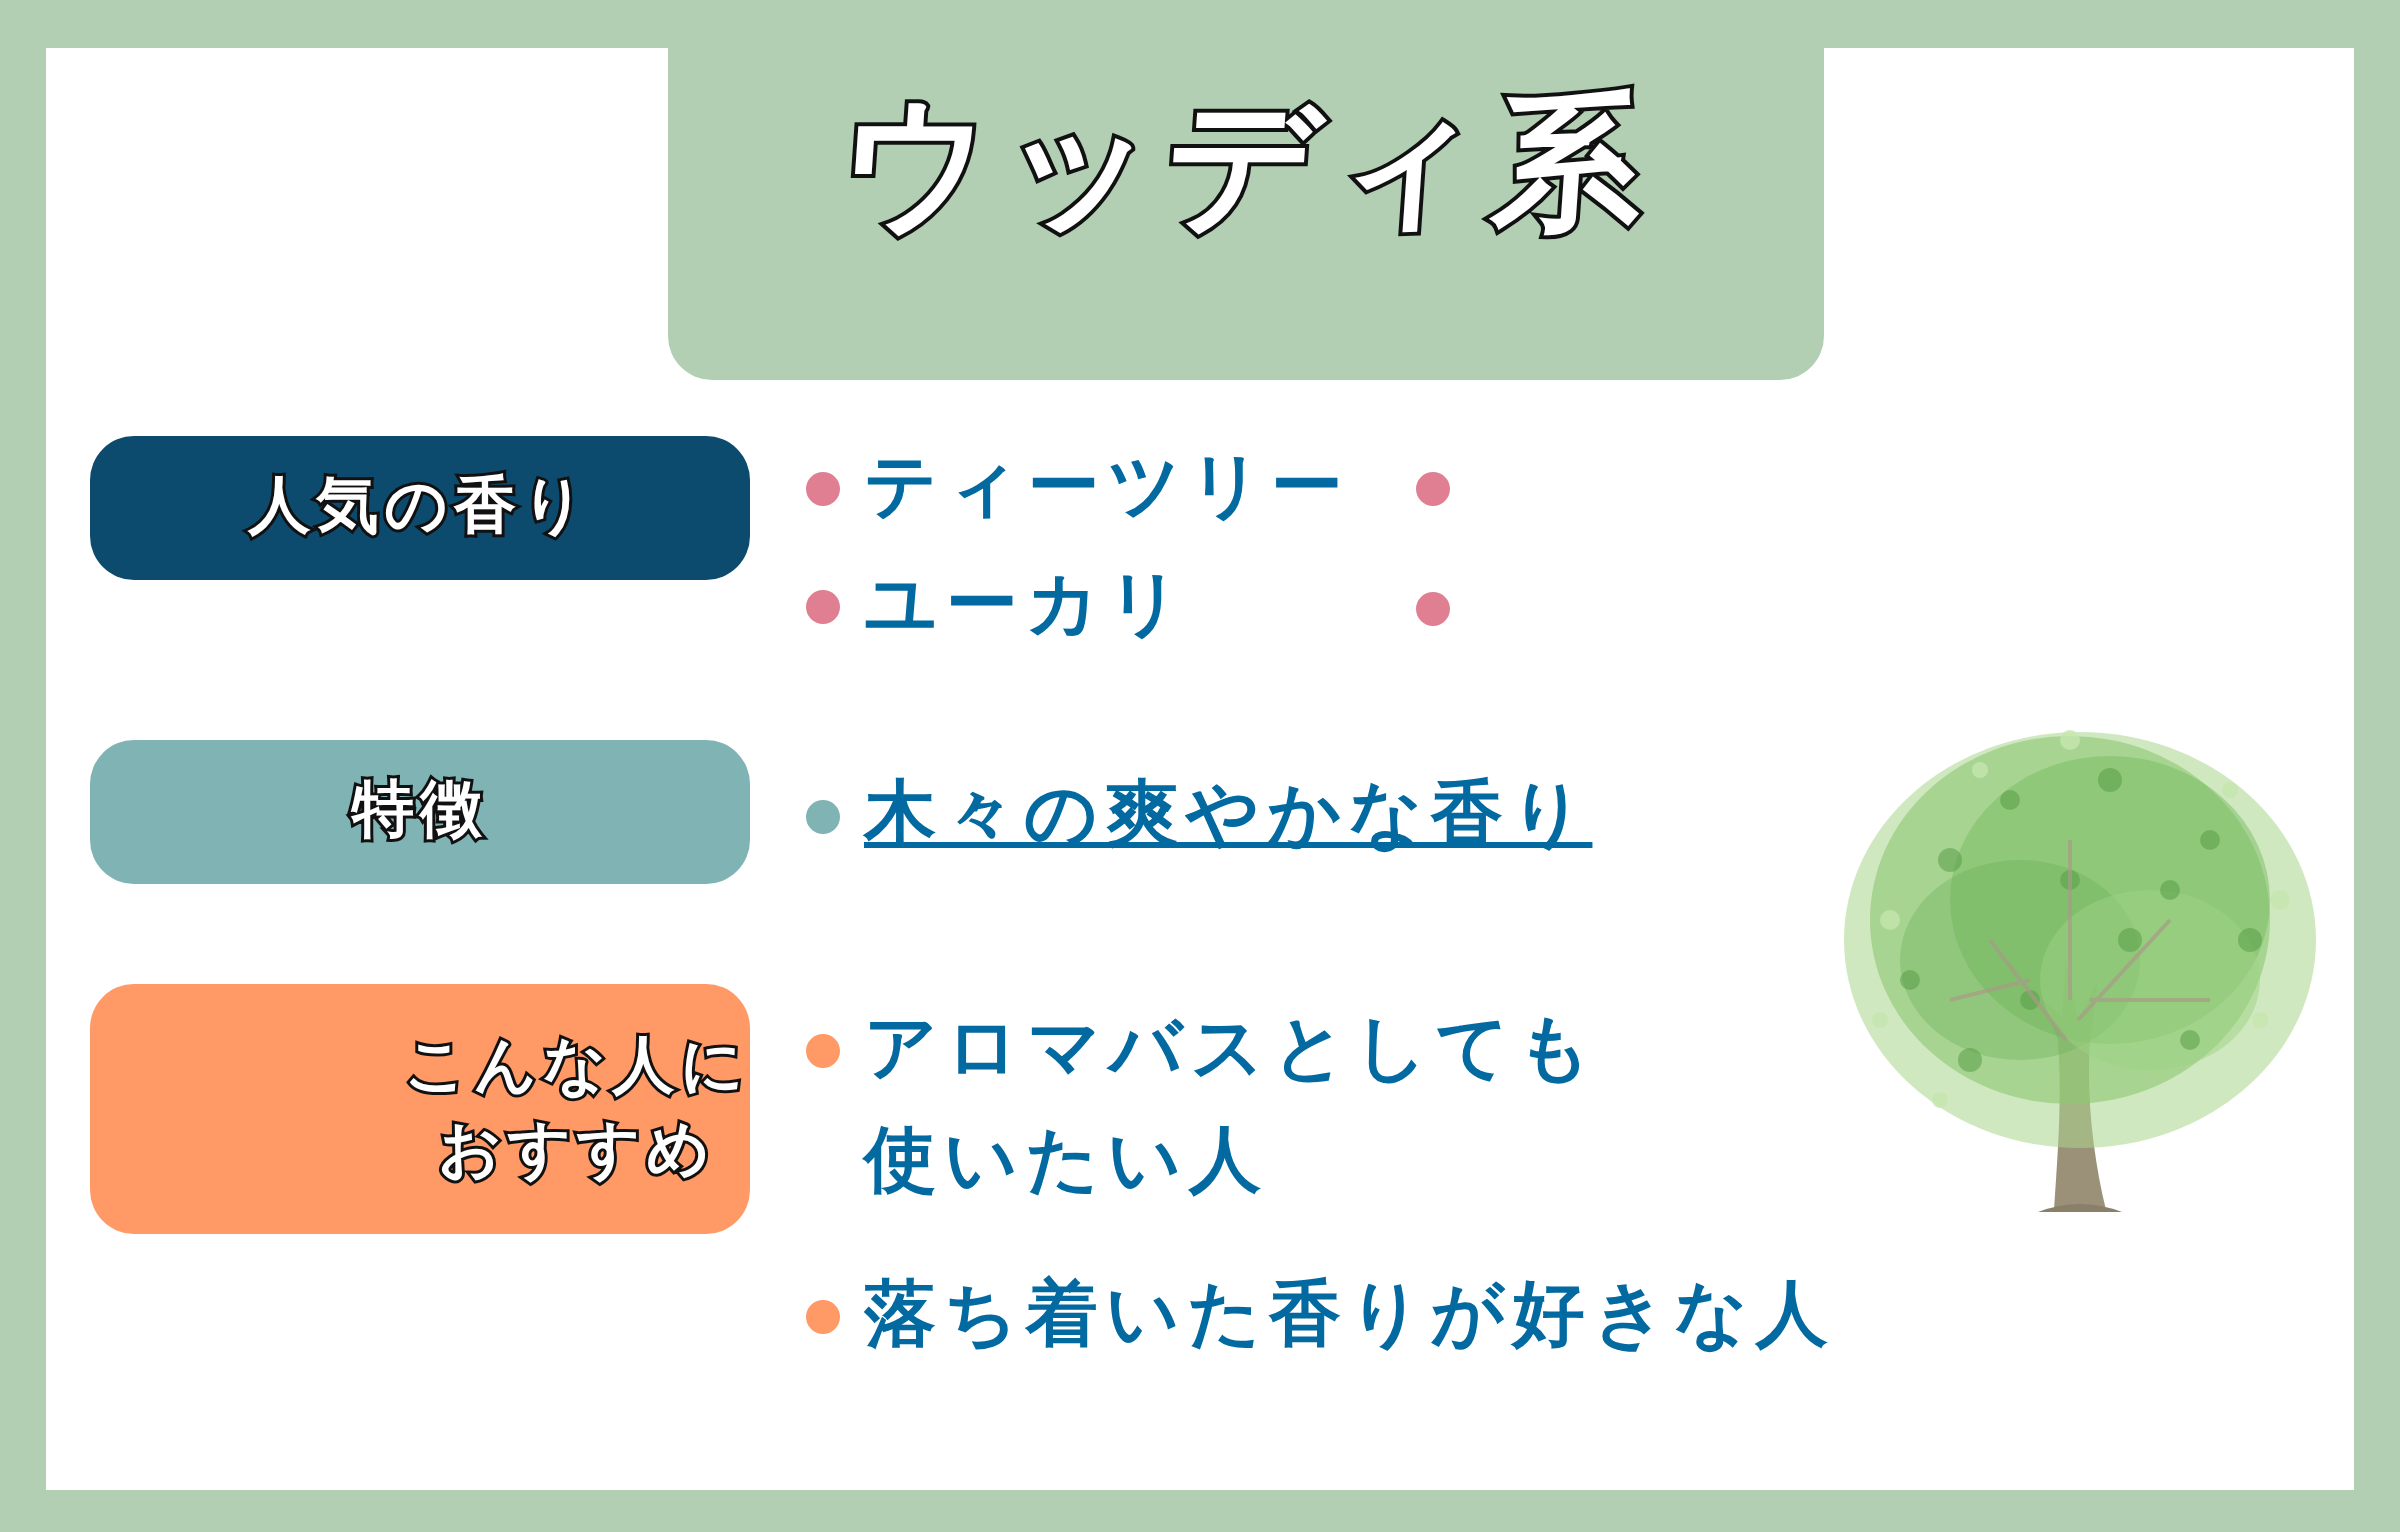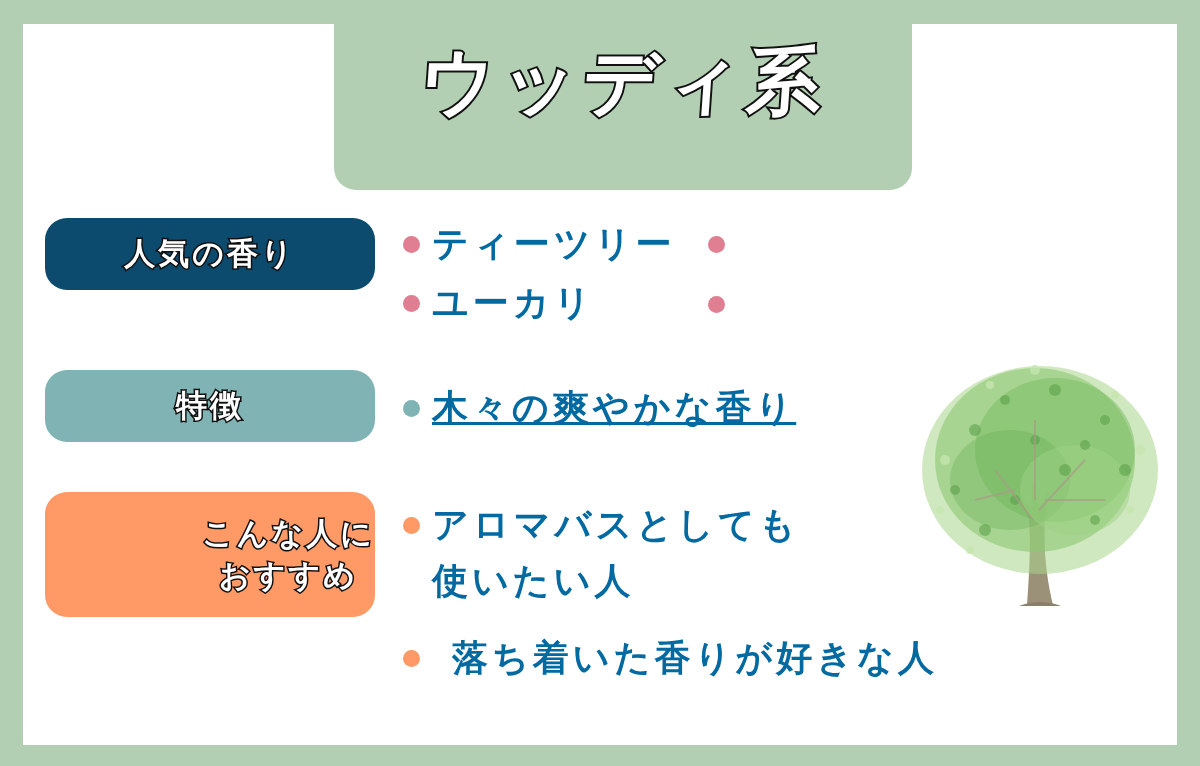--- a/index.html
+++ b/index.html
@@ -119,21 +119,21 @@
 
 <div class="pill pill-orange">
   <span class="pill-label">こんな人に
 おすすめ</span>
 </div>
 <div class="item" style="left:403px; top:497px;">
   <span class="dot dot-orange"></span>
   <span class="item-text">アロマバスとしても
 使いたい人</span>
 </div>
-<div class="item" style="left:403px; top:630px;gap:20px;">
+<div class="item" style="left:403px; top:630px;">
   <span class="dot dot-orange"></span>
   <span class="item-text">落ち着いた香りが好きな人</span>
 </div>
 
 <svg class="tree" viewBox="0 0 250 260" xmlns="http://www.w3.org/2000/svg">
   <path d="M112 255 C114 225 116 200 114 170 L106 150 L116 158 L118 130 L124 160 L134 140 L130 170 C128 200 132 230 138 255 Z" fill="#9b9078"></path>
   <path d="M104 256 Q125 248 146 256 Z" fill="#8a7f68"></path>
   <ellipse cx="125" cy="120" rx="118" ry="104" fill="#a9d58c" opacity="0.55"></ellipse>
   <ellipse cx="120" cy="110" rx="100" ry="92" fill="#8cc872" opacity="0.6"></ellipse>
   <ellipse cx="140" cy="100" rx="80" ry="72" fill="#72b85c" opacity="0.45"></ellipse>

